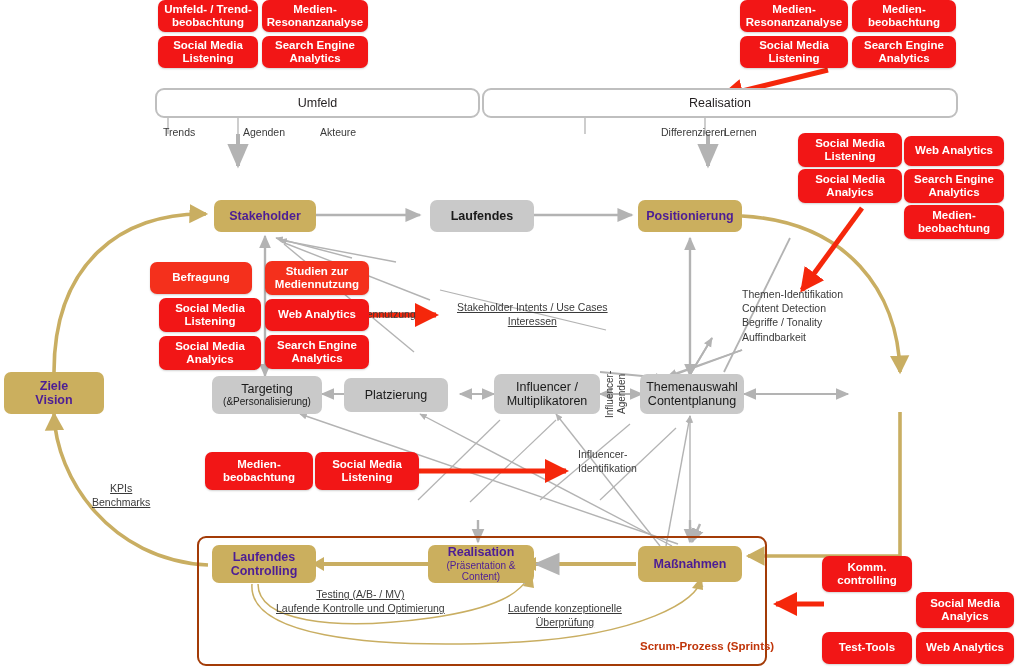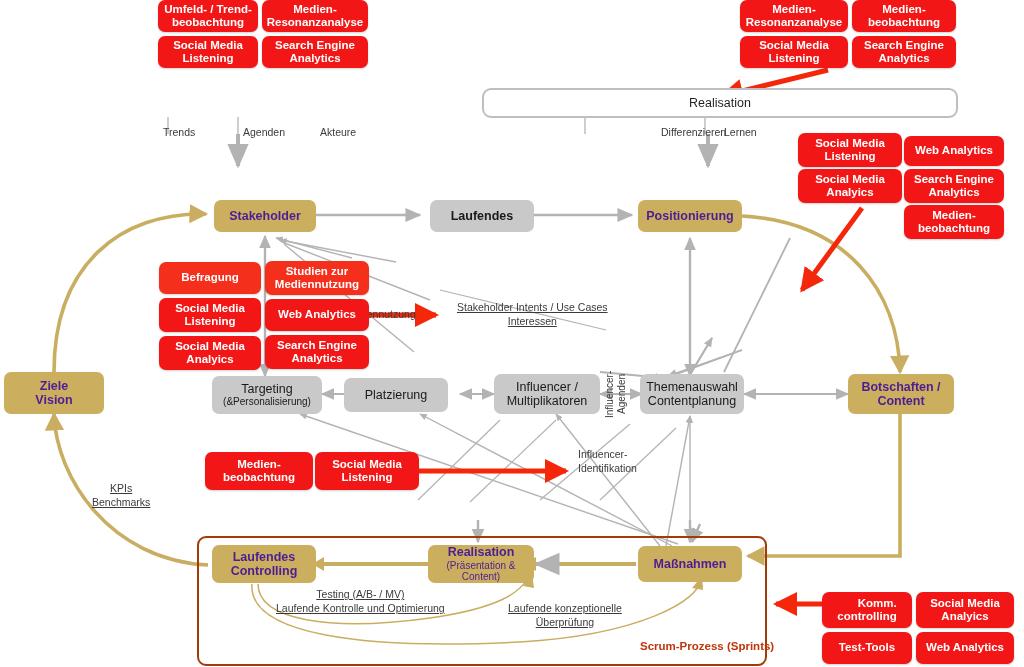--- a/index.html
+++ b/index.html
@@ -200,20 +200,23 @@
   </div>
   <div class="node chip" style="left:740px;top:36px;width:108px;height:32px;">
     <span style="white-space:pre-line">Social Media
 Listening</span>
   </div>
   <div class="node chip" style="left:852px;top:36px;width:104px;height:32px;">
     <span style="white-space:pre-line">Search Engine
 Analytics</span>
   </div>
 
+  <div class="node outline" style="left:155px;top:88px;width:325px;height:30px;">
+    <span>Umfeld</span>
+  </div>
   <div class="node outline" style="left:482px;top:88px;width:476px;height:30px;">
     <span>Realisation</span>
   </div>
 
   <div class="lbl l" style="left:163px;top:125px;">Trends</div>
   <div class="lbl l" style="left:243px;top:125px;">Agenden</div>
   <div class="lbl l" style="left:320px;top:125px;">Akteure</div>
   <div class="lbl l" style="left:618px;top:125px;margin-left:43px;">Differenzieren</div>
   <div class="lbl l" style="left:724px;top:125px;">Lernen</div>
 
@@ -266,40 +269,36 @@
   <div class="node grey" style="left:494px;top:374px;width:106px;height:40px;">
     <span>Influencer /</span>
     <span>Multiplikatoren</span>
   </div>
 
   <div class="node grey" style="left:640px;top:374px;width:104px;height:40px;">
     <span>Themenauswahl</span>
     <span>Contentplanung</span>
   </div>
 
-  <div class="node gold" style="left:848px;top:374px;width:106px;height:40px;">
-    <span>Botschaften /</span>
-    <span>Content</span>
-  </div>
 
   <div class="node gold" style="left:212px;top:545px;width:104px;height:38px;">
     <span>Laufendes</span>
     <span>Controlling</span>
   </div>
 
   <div class="node gold" style="left:428px;top:545px;width:106px;height:38px;">
     <span>Realisation</span>
     <span class="sub">(Präsentation &amp; Content)</span>
   </div>
 
   <div class="node gold" style="left:638px;top:546px;width:104px;height:36px;">
     <span>Maßnahmen</span>
   </div>
 
-  <div class="node chip soft" style="left:159px;top:262px;width:102px;height:32px;">
+  <div class="node chip soft" style="left:150px;top:262px;width:102px;height:32px;">
     <span style="white-space:pre-line">Befragung</span>
   </div>
   <div class="node chip soft" style="left:265px;top:261px;width:104px;height:34px;">
     <span style="white-space:pre-line">Studien zur
 Mediennutzung</span>
   </div>
 
   <div class="hidden-text" style="left:344px;top:308px;">Mediennutzung</div>
 
   <div class="node chip" style="left:159px;top:298px;width:102px;height:34px;">
@@ -320,38 +319,42 @@
 
   <div class="node chip" style="left:205px;top:452px;width:108px;height:38px;">
     <span style="white-space:pre-line">Medien-
 beobachtung</span>
   </div>
   <div class="node chip" style="left:315px;top:452px;width:104px;height:38px;">
     <span style="white-space:pre-line">Social Media
 Listening</span>
   </div>
 
-  <div class="node chip" style="left:822px;top:592px;width:90px;height:36px;text-align:right;">
+  <div class="node chip" style="left:822px;top:556px;width:90px;height:36px;">
     <span style="white-space:pre-line">Komm.
 controlling</span>
   </div>
   <div class="node chip" style="left:916px;top:592px;width:98px;height:36px;">
     <span style="white-space:pre-line">Social Media
 Analyics</span>
   </div>
   <div class="node chip" style="left:822px;top:632px;width:90px;height:32px;">
     <span style="white-space:pre-line">Test-Tools</span>
   </div>
   <div class="node chip" style="left:916px;top:632px;width:98px;height:32px;">
     <span style="white-space:pre-line">Web Analytics</span>
   </div>
 
   <div class="lbl c" style="left:457px;top:300px;white-space:pre-line;">Stakeholder Intents / Use Cases
 Interessen</div>
 
+  <div class="lbl l" style="left:742px;top:287px;white-space:pre-line;">Themen-Identifikation
+Content Detection
+Begriffe / Tonality
+Auffindbarkeit</div>
 
   <div class="vert" style="left:604px;top:362px;height:64px;white-space:pre-line;">Influencer-
 Agenden</div>
 
   <div class="lbl l" style="left:578px;top:447px;white-space:pre-line;">Influencer-
 Identifikation</div>
 
   <div class="lbl c" style="left:92px;top:481px;white-space:pre-line;">KPIs
 Benchmarks</div>
 

